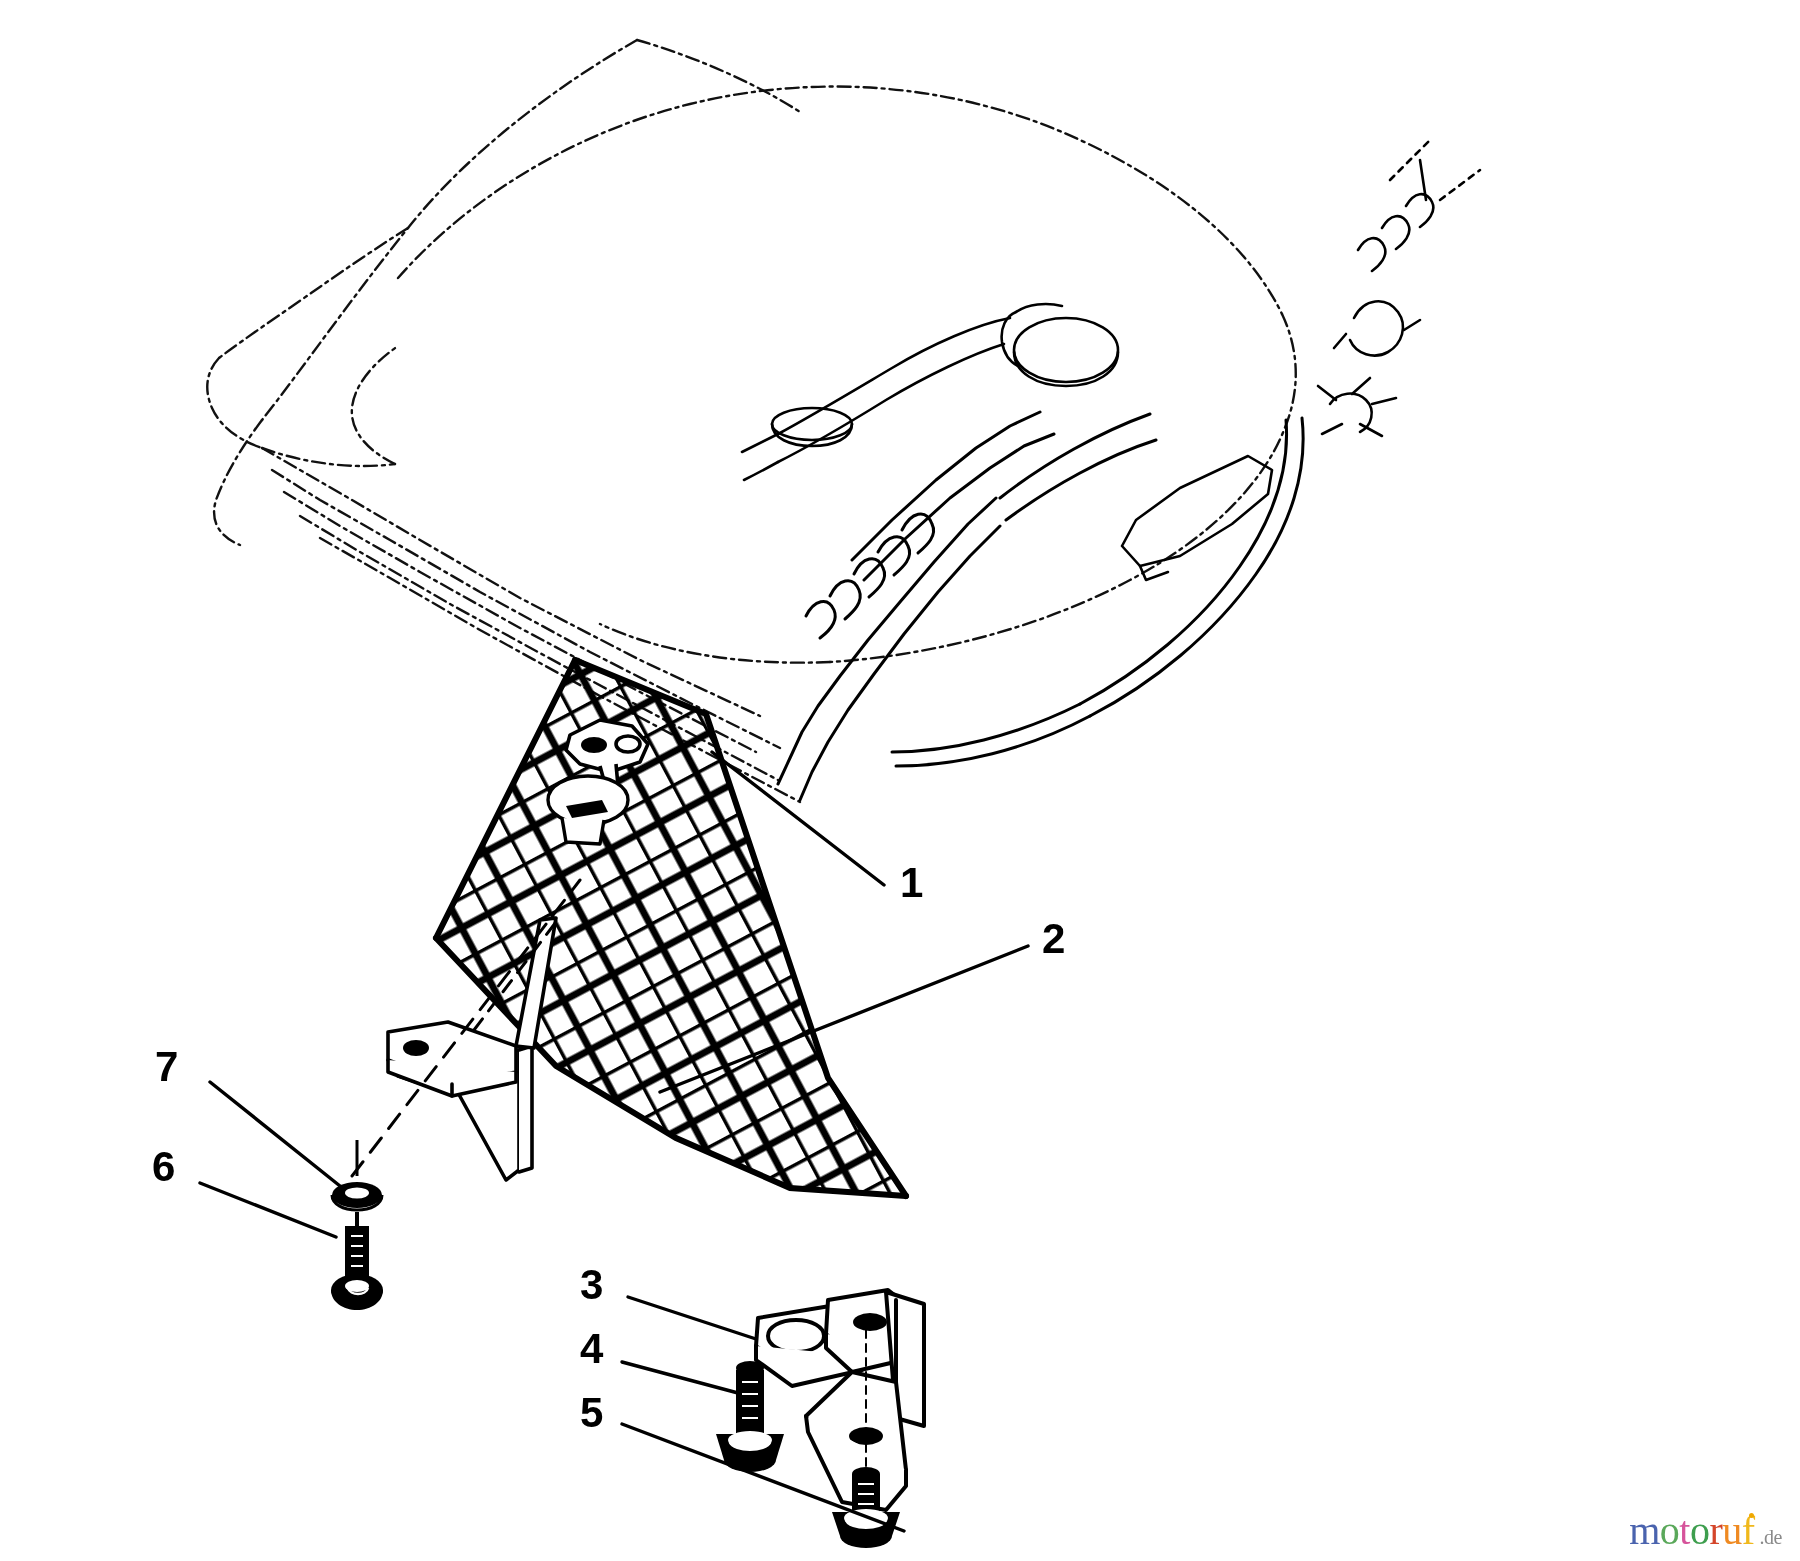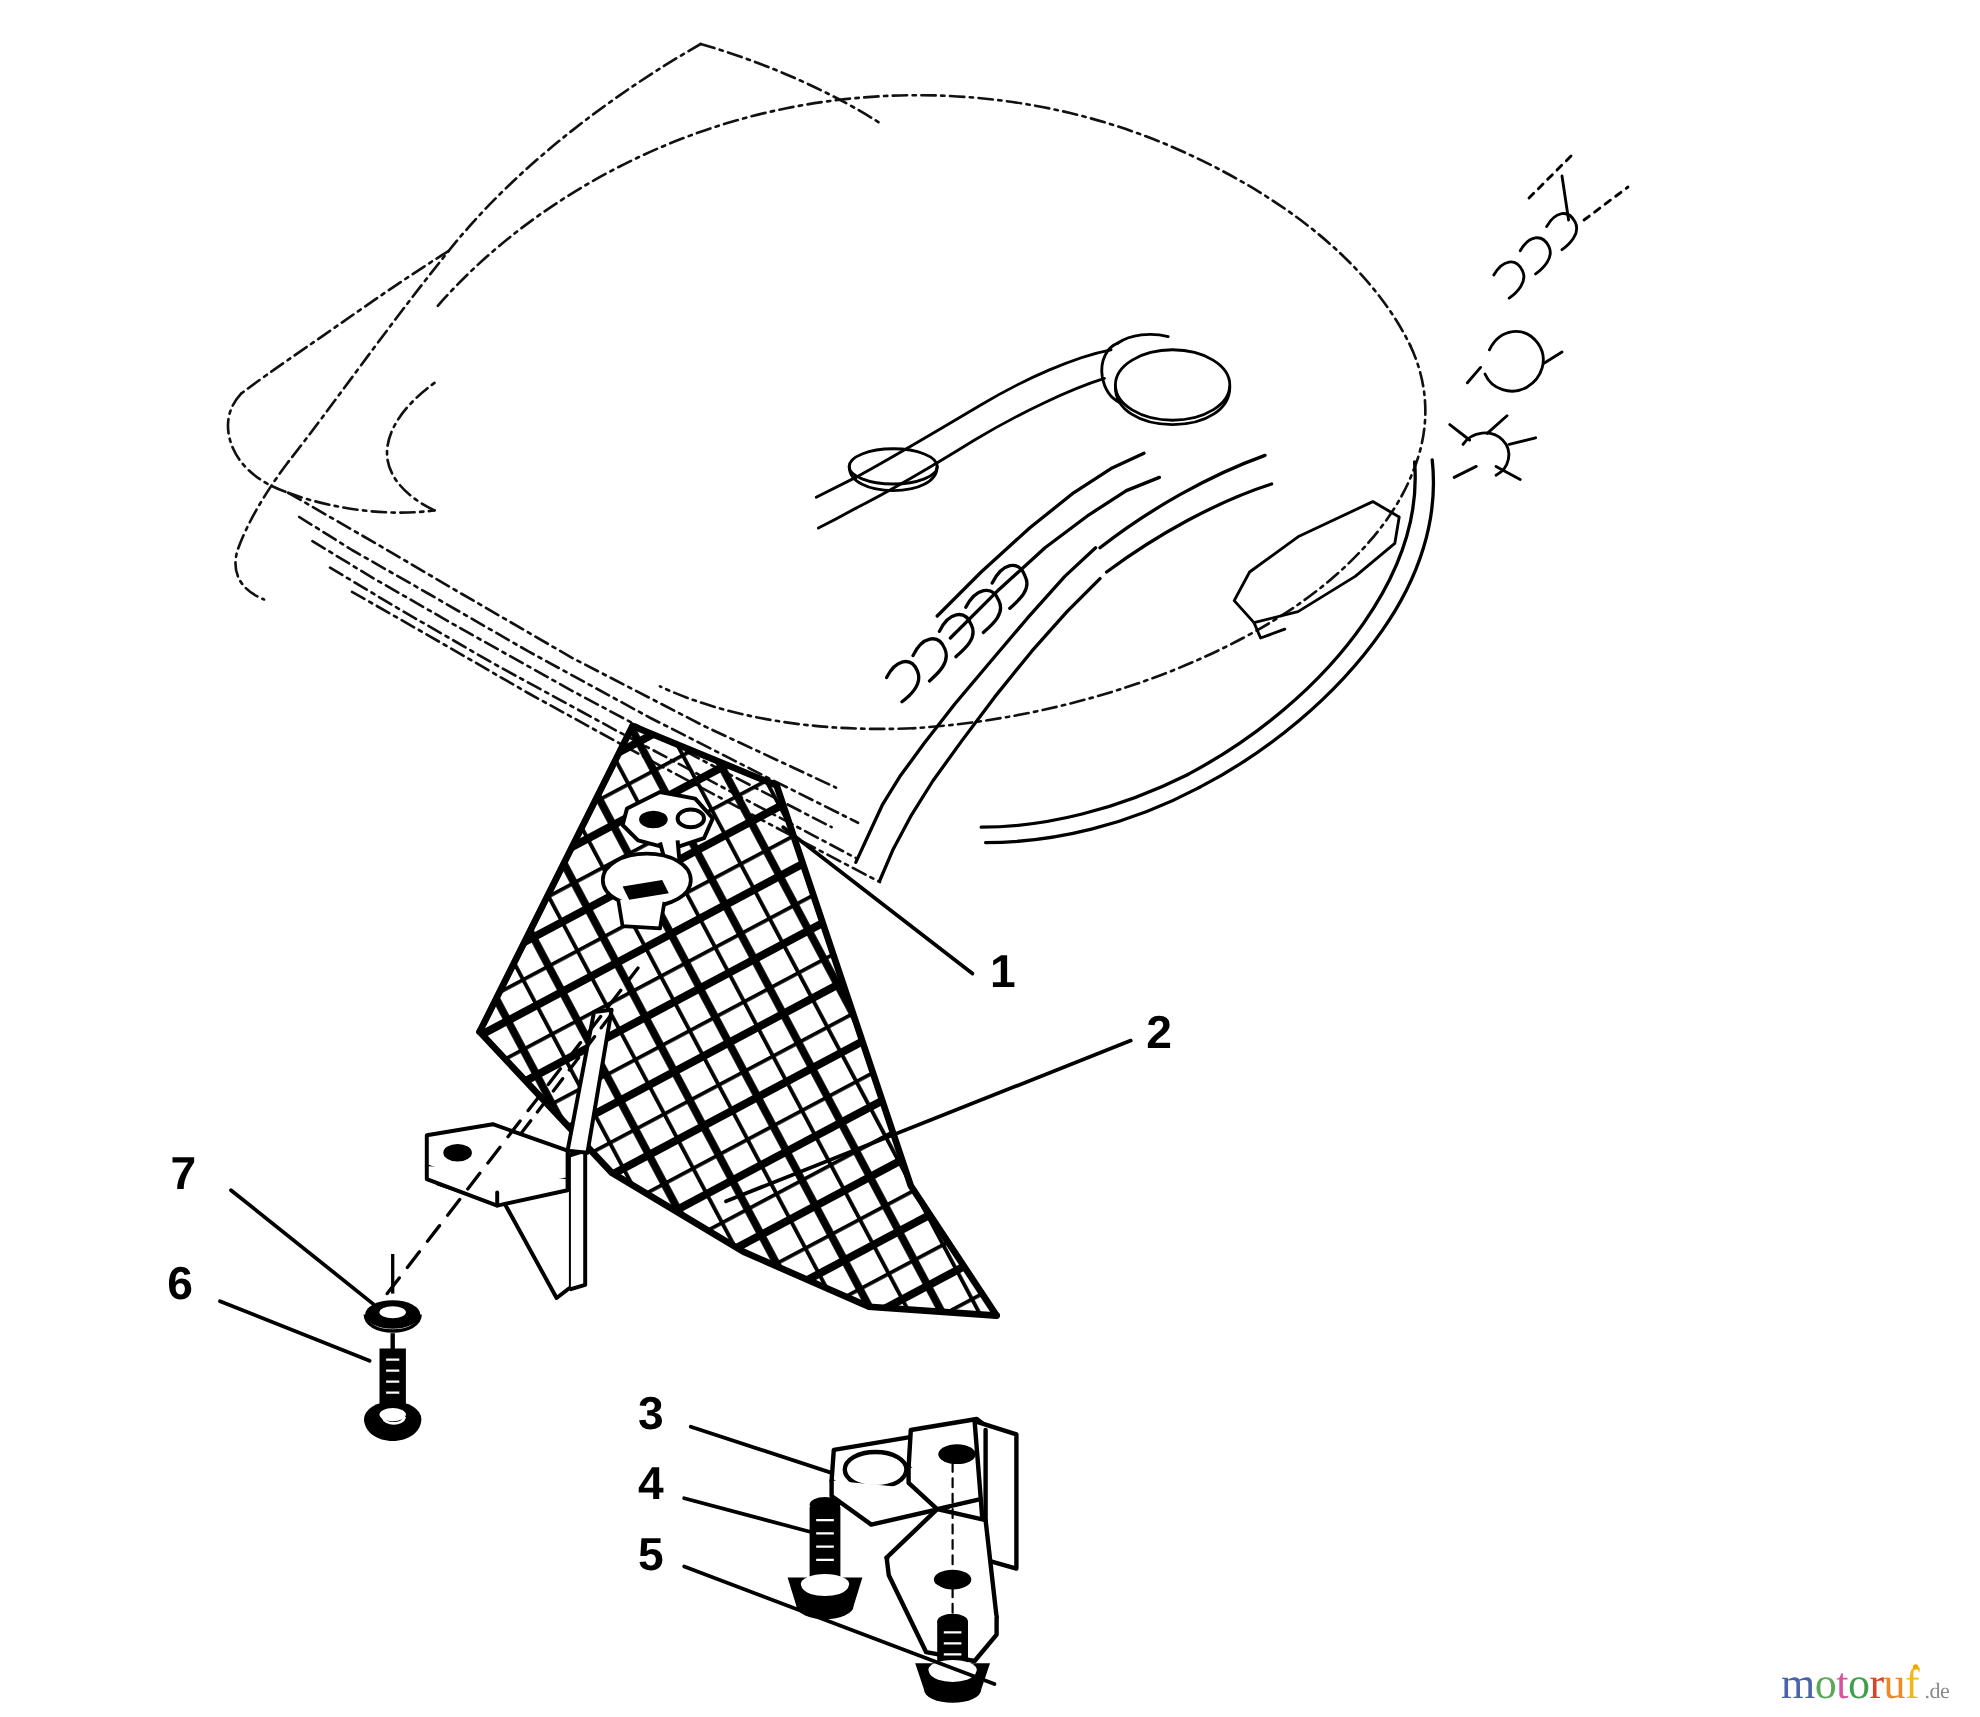--- a/index.html
+++ b/index.html
@@ -32,21 +32,21 @@
     font-family: "Liberation Sans", sans-serif;
     font-weight: bold;
     font-size: 42px;
     color: #000000;
     line-height: 1;
     user-select: none;
     white-space: nowrap;
   }
   #watermark {
     position: absolute;
-    right: 28px;
+    right: 18px;
     bottom: 10px;
     font-family: "Liberation Serif", serif;
     font-size: 40px;
     line-height: 1;
     letter-spacing: -0.5px;
     white-space: nowrap;
     user-select: none;
   }
   #watermark .wm-letter { font-weight: 400; }
   #watermark .wm-tld {

